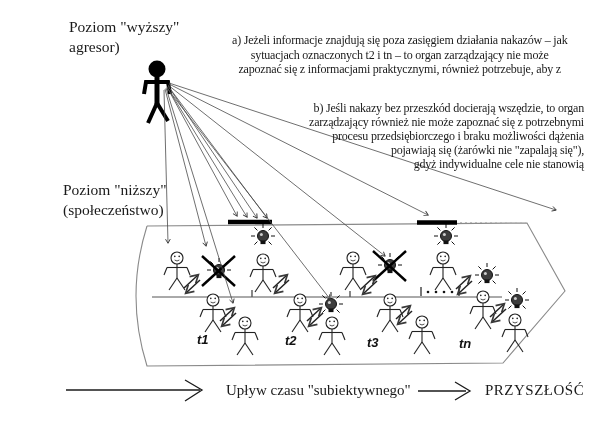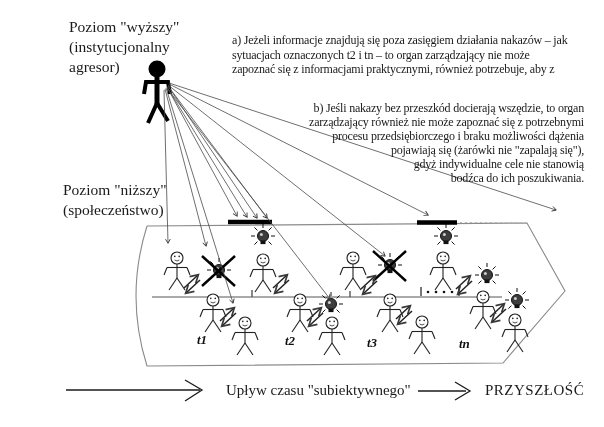--- a/index.html
+++ b/index.html
@@ -5,24 +5,24 @@
   html,body{margin:0;padding:0;background:#fff;}
   .canvas{
     position:relative;width:604px;height:427px;background:#ffffff;
     font-family:"Liberation Serif","DejaVu Serif",serif;color:#1a1a1a;overflow:hidden;
   }
   .canvas svg{position:absolute;left:0;top:0;}
   .lbl{position:absolute;font-size:15.5px;line-height:20px;white-space:nowrap;}
   .lbl.upper{left:69px;top:17px;}
   .lbl.lower{left:63px;top:180px;}
   .para{position:absolute;font-size:12px;letter-spacing:-0.2px;white-space:nowrap;}
-  .para.a{left:232px;top:33px;line-height:14.5px;text-align:left;}
+  .para.a{left:232px;top:33px;line-height:14.5px;text-align:center;}
   .para.b{right:20px;top:101px;line-height:14px;text-align:right;}
   .tlab{
-    position:absolute;font-family:Liberation Serif, serif;
+    position:absolute;font-family:Liberation Sans, sans-serif;
     font-weight:700;font-style:italic;font-size:13px;color:#111;
   }
   .cap{position:absolute;white-space:nowrap;}
   .cap.axis{left:226px;top:382px;font-size:15px;}
   .cap.future{left:485px;top:382px;font-size:15px;letter-spacing:0.5px;}
 </style>
 </head>
 <body>
 
 <div class="canvas">
@@ -153,41 +153,39 @@
       <path d="M185,380 L202,390 L185,401"></path>
     </g>
     <g stroke="#1a1a1a" stroke-width="1.3" fill="none">
       <line x1="418" y1="391" x2="466" y2="391"></line>
       <path d="M455,382 L470,391 L455,400"></path>
     </g>
   </svg>
 
   <div class="lbl upper">
     <div>Poziom "wyższy"</div>
-    <div>(instytucjonalny</div>
     <div>agresor)</div>
   </div>
   <div class="lbl lower">
     <div>Poziom "niższy"</div>
     <div>(społeczeństwo)</div>
   </div>
 
   <div class="para a">
     <div>a) Jeżeli informacje znajdują się poza zasięgiem działania nakazów – jak</div>
     <div>sytuacjach oznaczonych t2 i tn – to organ zarządzający nie może</div>
     <div>zapoznać się z informacjami praktycznymi, również potrzebuje, aby z</div>
   </div>
 
   <div class="para b">
     <div>b) Jeśli nakazy bez przeszkód docierają wszędzie, to organ</div>
     <div>zarządzający również nie może zapoznać się z potrzebnymi</div>
     <div>procesu przedsiębiorczego i braku możliwości dążenia</div>
     <div>pojawiają się (żarówki nie "zapalają się"),</div>
     <div>gdyż indywidualne cele nie stanowią</div>
-    <div>bodźca do ich poszukiwania.</div>
   </div>
 
   <div class="tlab" style="left:197px;top:332px;">t1</div>
   <div class="tlab" style="left:285px;top:333px;">t2</div>
   <div class="tlab" style="left:367px;top:335px;">t3</div>
   <div class="tlab" style="left:459px;top:336px;">tn</div>
 
   <div class="cap axis">Upływ czasu "subiektywnego"</div>
   <div class="cap future">PRZYSZŁOŚĆ</div>
 

